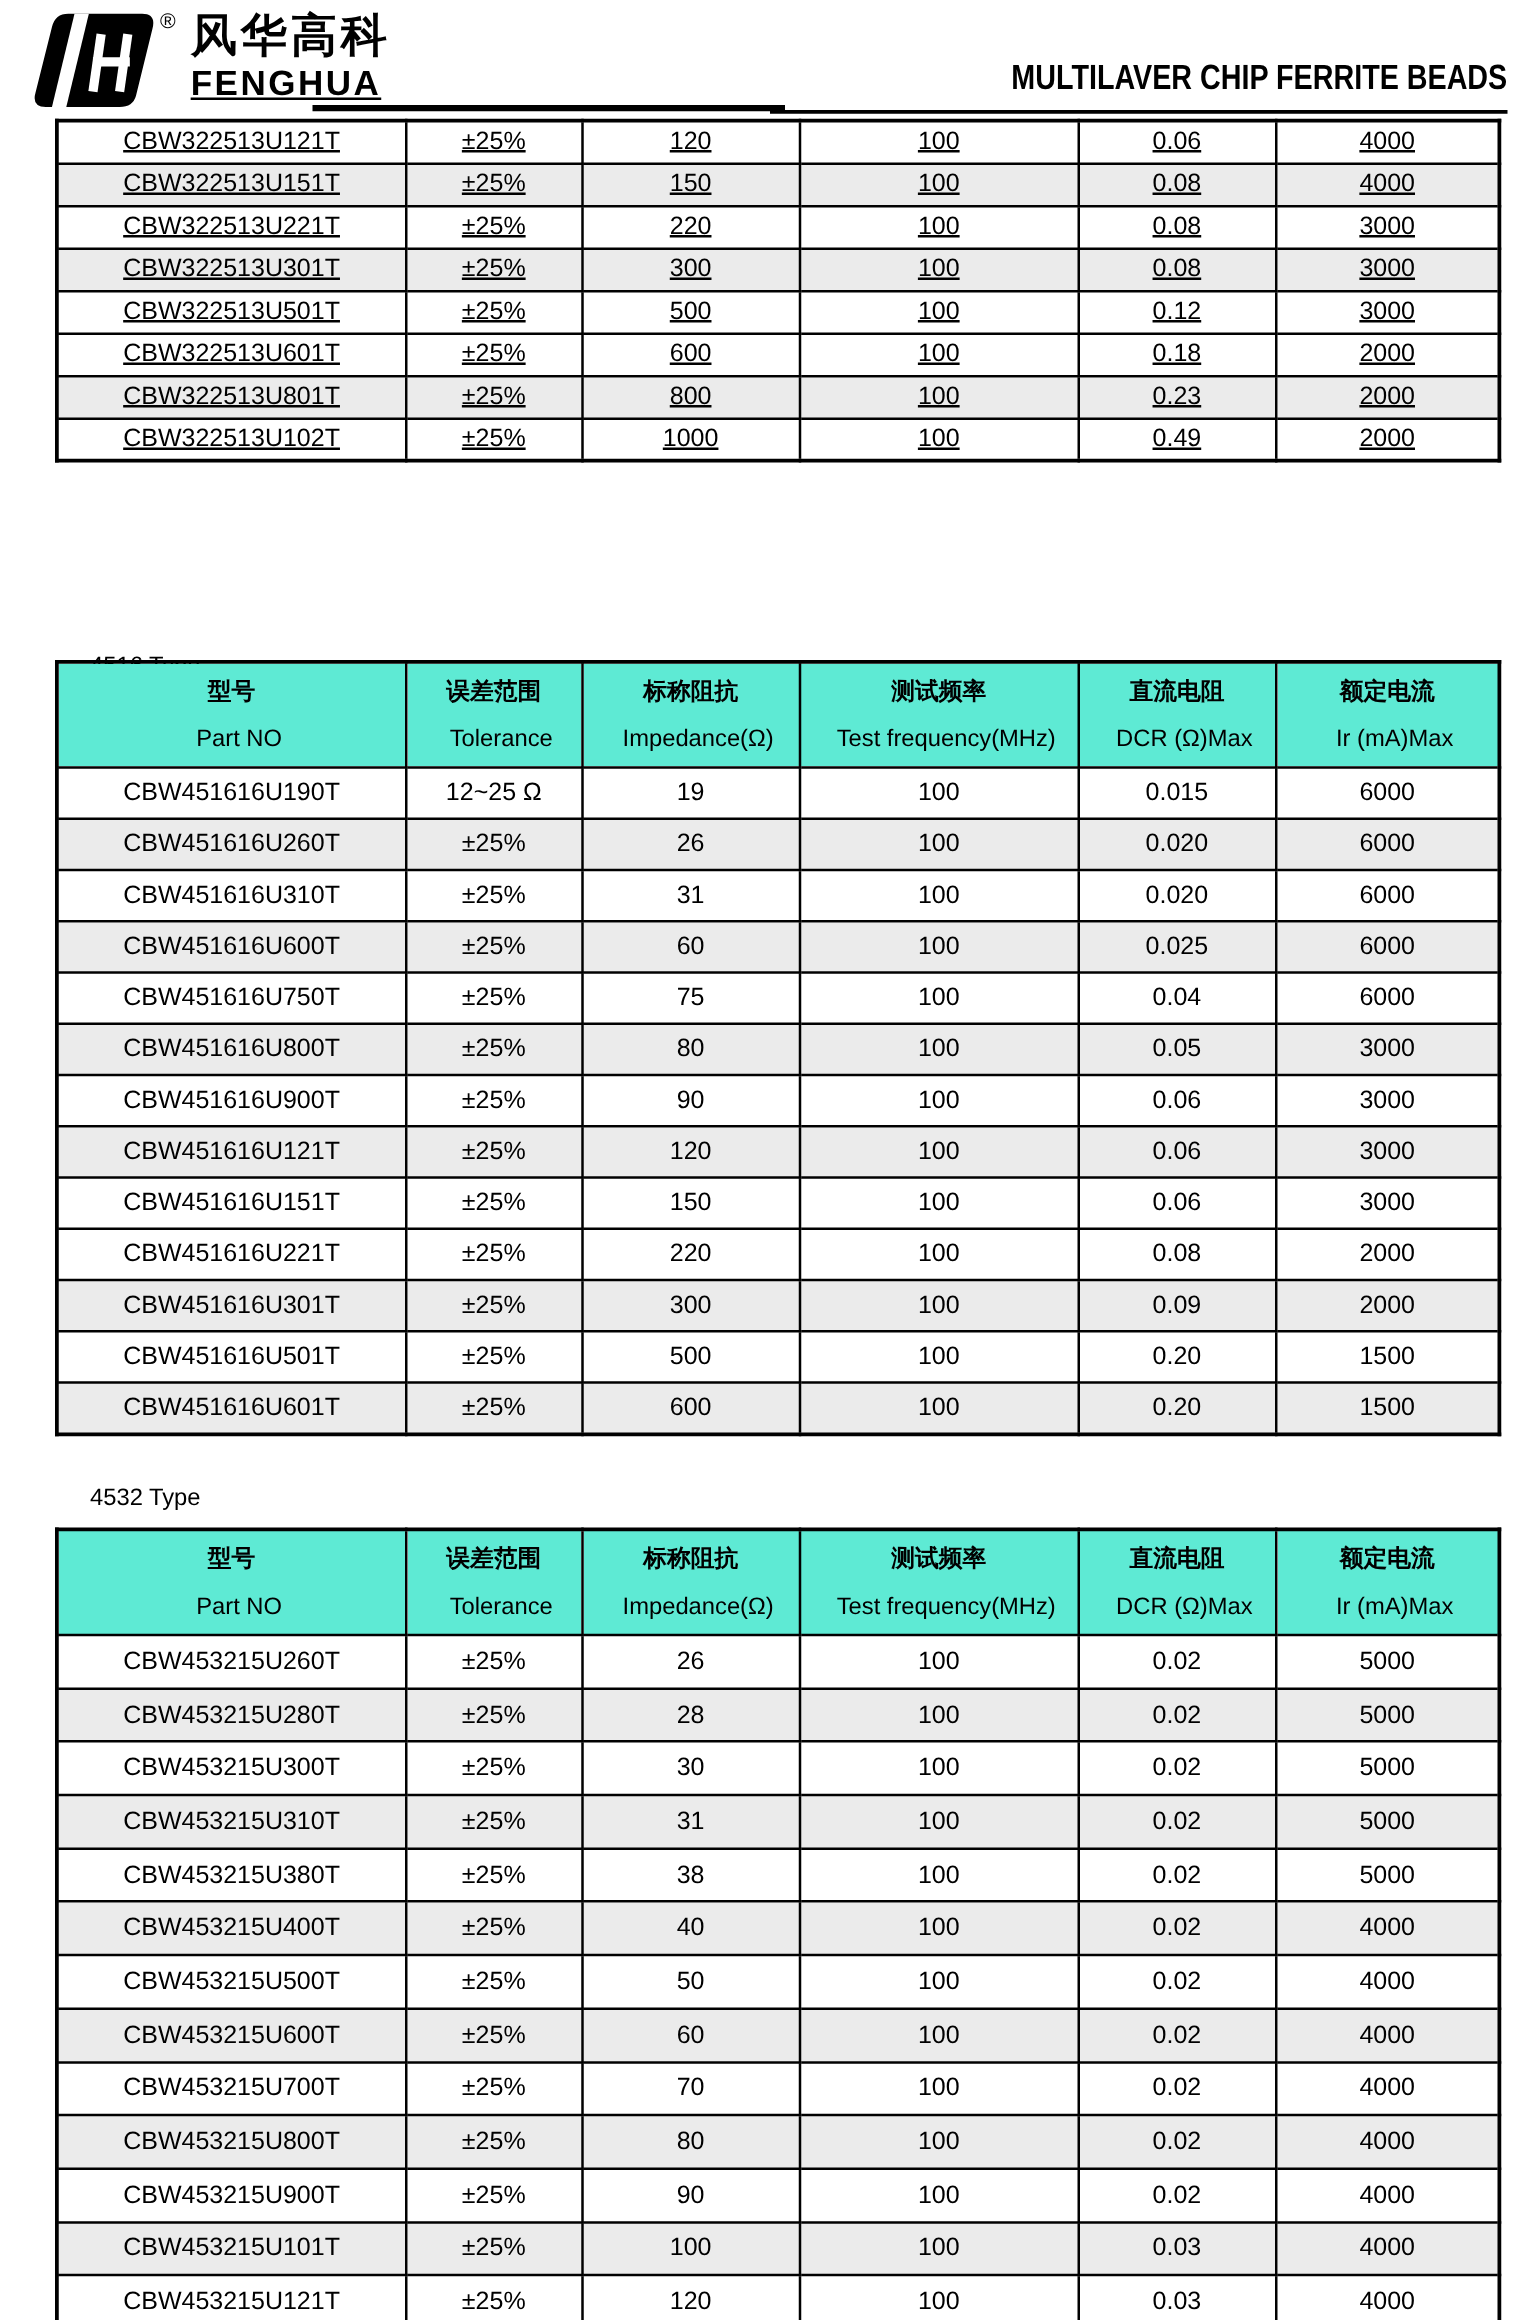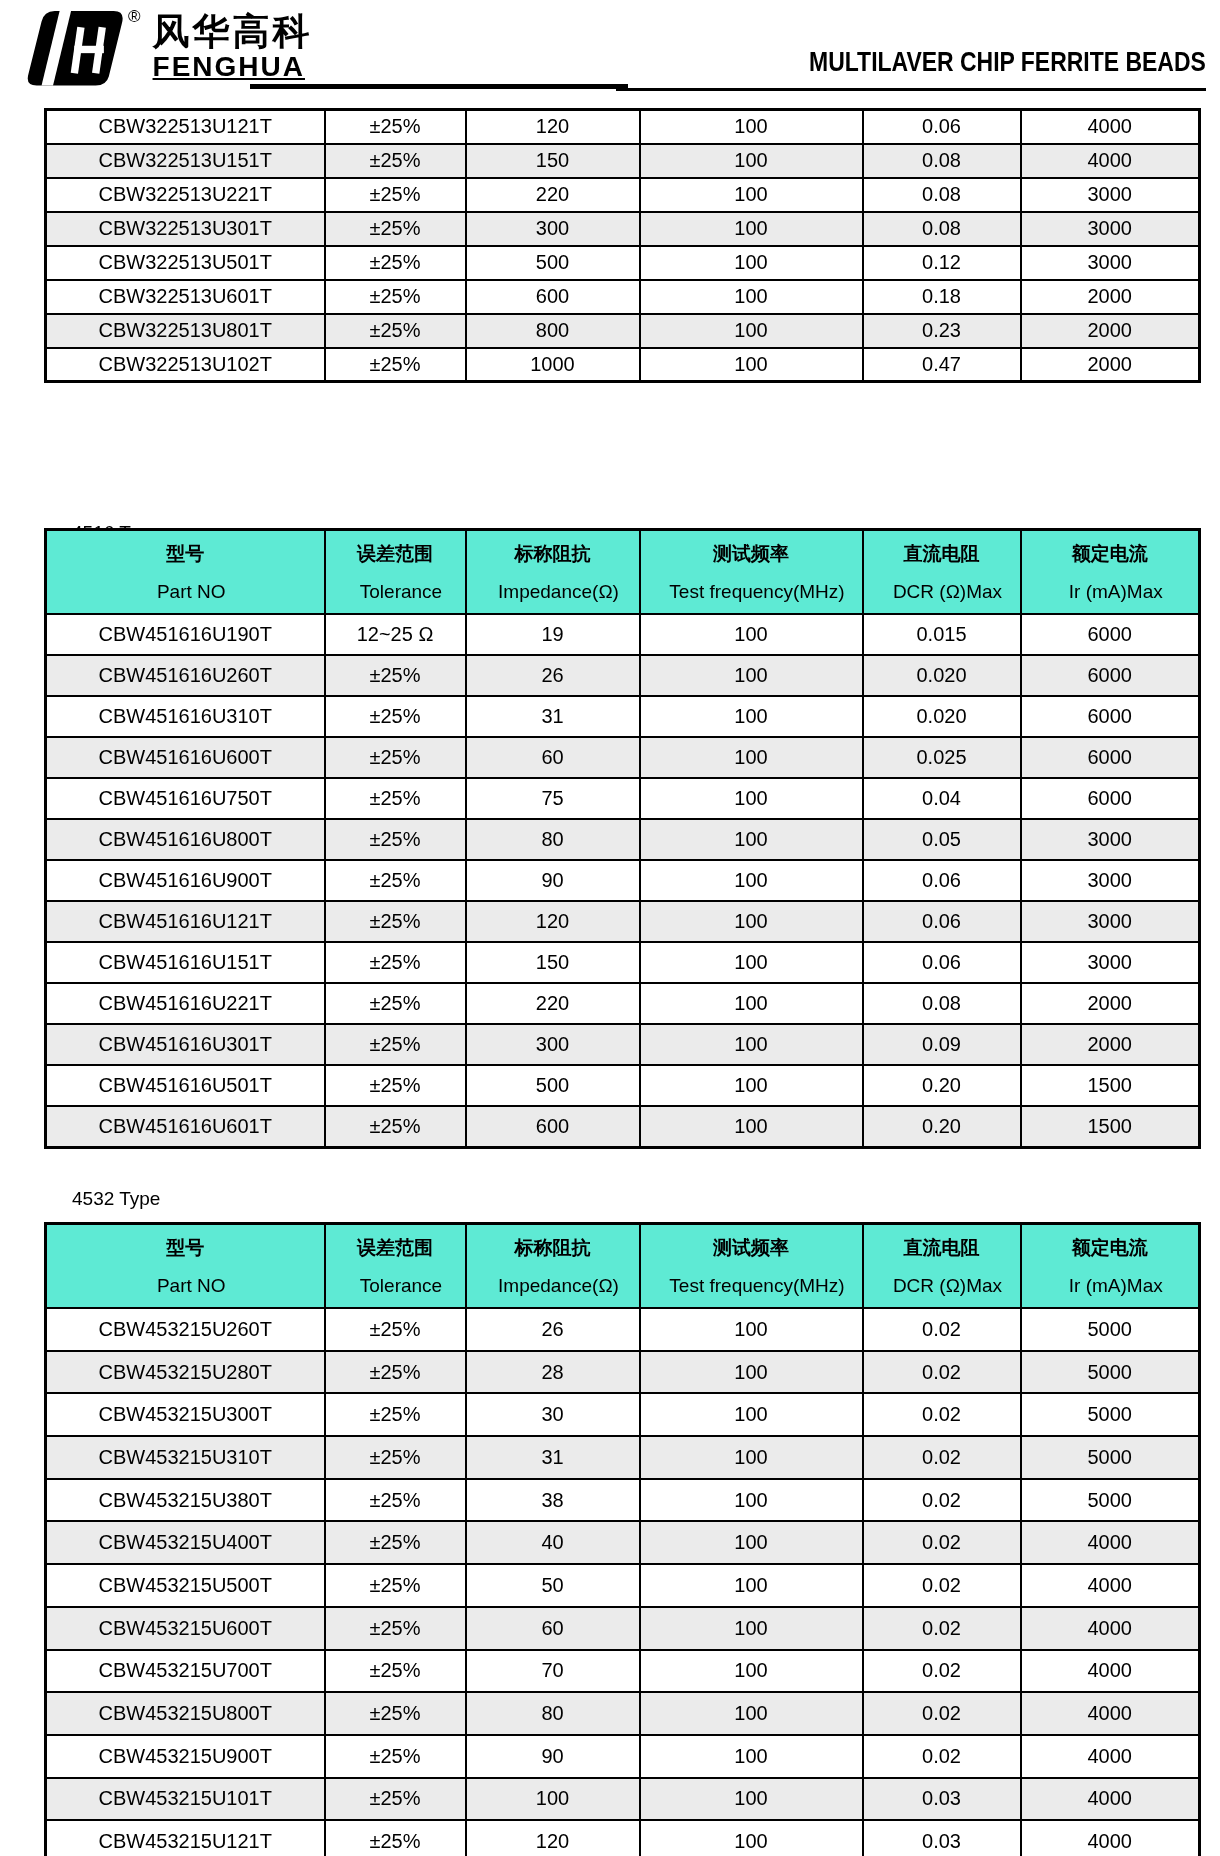--- a/index.html
+++ b/index.html
@@ -6,40 +6,40 @@
   .page{
     position:relative;width:1220px;height:1856px;background:#ffffff;
     font-family:"Liberation Sans","DejaVu Sans",sans-serif;color:#000;
     overflow:hidden;
   }
   
   .logo{position:absolute;top:6px;left:26px;display:flex;align-items:flex-start;}
   .logo-mark{width:100px;height:82px;}
   .reg{font-size:17px;line-height:17px;margin:2px 4px 0 2px;}
   .logo-text{margin-left:8px;margin-top:6px;}
-  .logo-zh{font-size:37px;font-weight:bold;letter-spacing:3px;line-height:40px;}
+  .logo-zh{font-size:37px;font-weight:bold;letter-spacing:3px;line-height:40px;font-family:Liberation Mono, monospace;}
   .logo-en{font-size:28px;font-weight:bold;letter-spacing:2px;line-height:30px;text-decoration:underline;}
   .page-title{
     position:absolute;top:46px;right:14px;font-size:28px;font-weight:bold;
     white-space:nowrap;transform:scaleX(0.82);transform-origin:100% 50%;
     letter-spacing:0px;
   }
   .rule-left{position:absolute;top:84px;left:250px;width:378px;height:5px;background:#000;}
   .rule-right{position:absolute;top:88px;left:616px;width:590px;height:3px;background:#000;}
   
   .type-label{position:absolute;left:72px;font-size:19px;}
   #label-4516{top:494px;margin-top:28px;}
   #label-4532{top:1188px;}
   
   table.data-table{
     position:absolute;left:44px;width:1154px;
     border-collapse:collapse;table-layout:fixed;
     border:3px solid #000;
   }
-  #table1{top:108px;}
+  #table1{top:95px;text-decoration:underline;}
   #table2{top:528px;}
   #table3{top:1222px;}
   .data-table th,.data-table td{
     border:2px solid #000;text-align:center;vertical-align:middle;
     padding:0;overflow:hidden;
   }
   .data-table td{font-size:20px;}
   .data-table thead th{height:82px;background:#5eead4;font-weight:normal;}
   .data-table thead .zh{font-size:19px;font-weight:600;line-height:40px;}
   .data-table thead .en{font-size:19px;line-height:36px;padding-left:12px;}
@@ -150,21 +150,21 @@
           <td>100</td>
           <td>0.23</td>
           <td>2000</td>
         </tr>
 
         <tr>
           <td>CBW322513U102T</td>
           <td>±25%</td>
           <td>1000</td>
           <td>100</td>
-          <td>0.47</td>
+          <td>0.49</td>
           <td>2000</td>
         </tr>
       </tbody>
   </table>
 
   <div class="type-label" id="label-4516">4516 Type</div>
   <table class="data-table" id="table2">
     <colgroup>
       <col class="col-part">
         <col class="col-tol">

